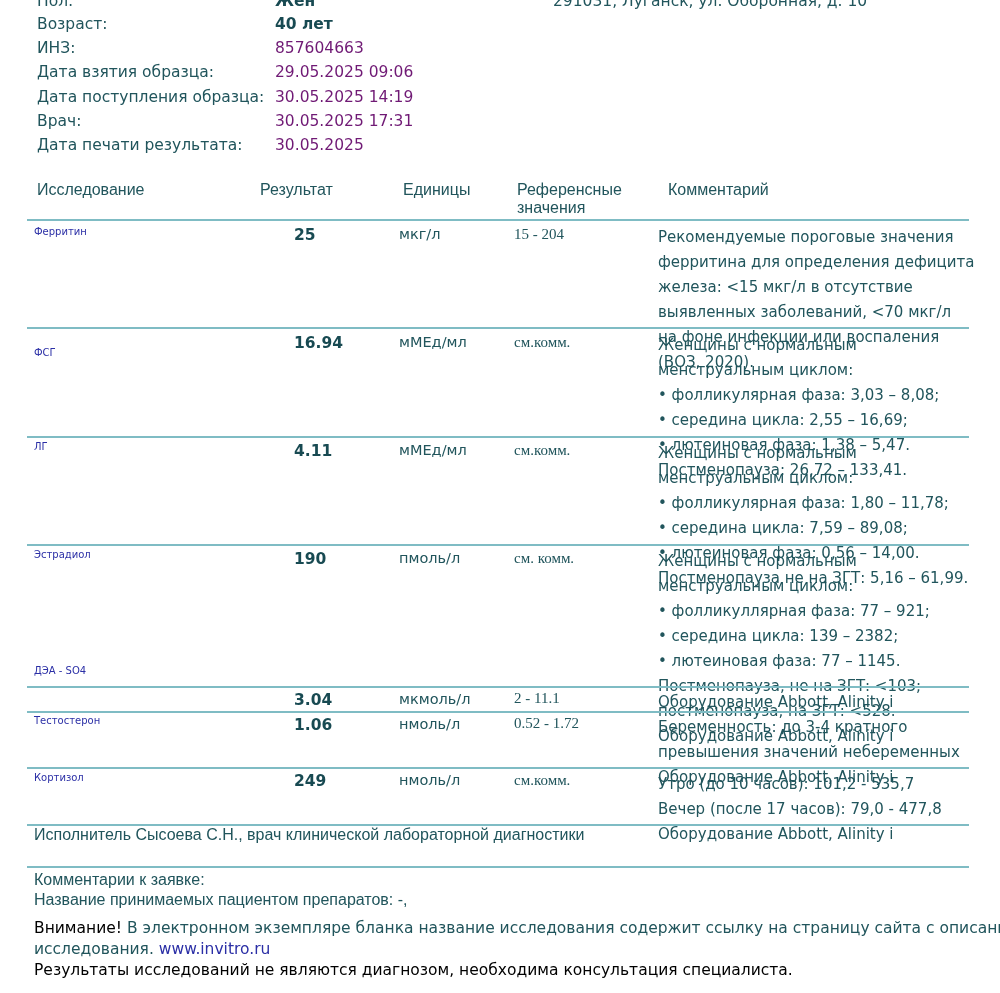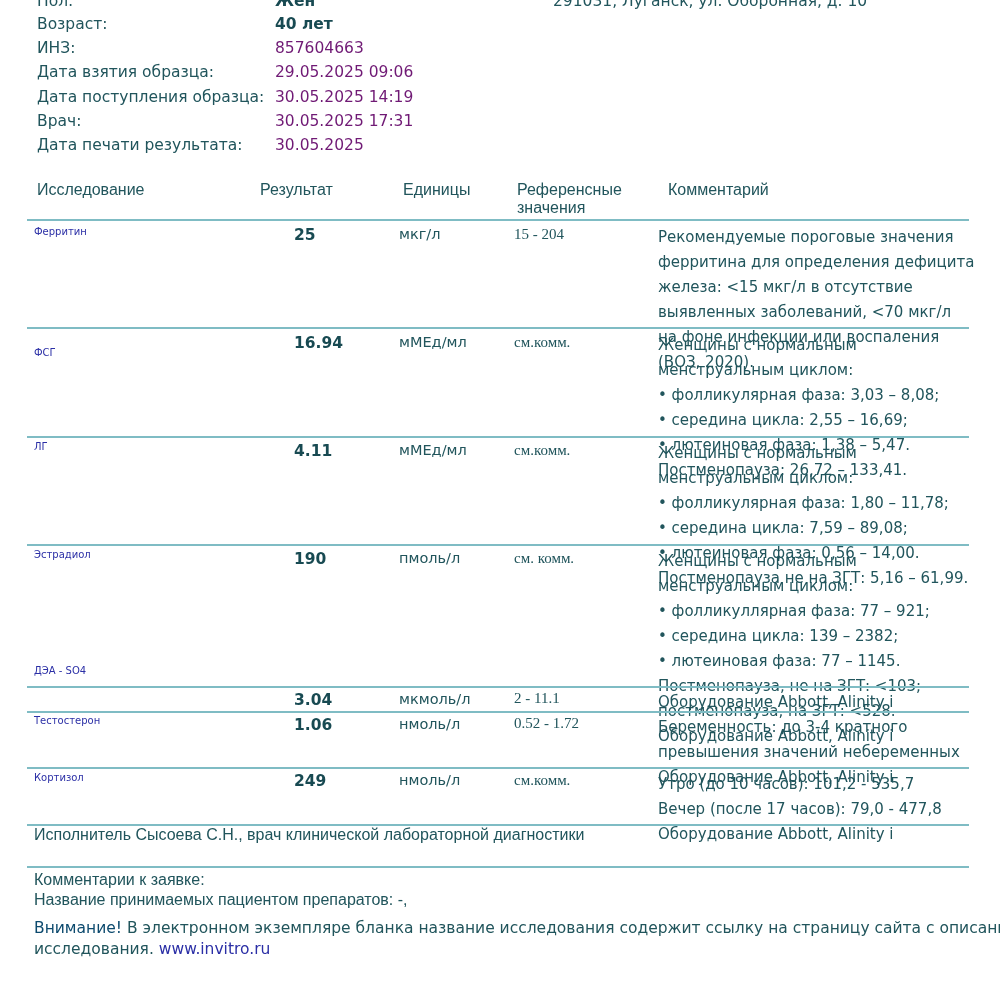--- a/index.html
+++ b/index.html
@@ -16,21 +16,21 @@
   
   .th { position: absolute; top: 181px; font-family: Liberation Sans, sans-serif; font-size: 16px; color: #21555c; line-height: 18px; }
   .rule { position: absolute; left: 27px; width: 942px; height: 2px; background: #7fbcc4; }
   .row-name { position: absolute; left: 34px; font-size: 10px; color: #2b2fa6; font-family: "DejaVu Sans", sans-serif; }
   .row-result { position: absolute; left: 259px; font-size: 15.5px; font-weight: bold; color: #184a52; margin-left: 35px; }
   .row-unit { position: absolute; left: 399px; font-size: 14.5px; color: #21555c; }
   .row-ref { position: absolute; left: 514px; font-size: 15px; color: #21555c; font-family: Liberation Serif, serif; }
   .row-comment { position: absolute; left: 658px; font-size: 15px; color: #21555c; line-height: 25px; white-space: pre; }
 
   .footer-text { position: absolute; left: 34px; font-family: "Liberation Sans", sans-serif; font-size: 16px; color: #21555c; white-space: nowrap; }
-  .orange { color: #0c4a6e; }
+  .orange { color: #000000; }
   .link { color: #2b2fa6; }
   .notice { position: absolute; left: 34px; font-size: 15.5px; color: #21555c; line-height: 21px; }
 </style>
 </head>
 <body>
 
 <div>
   <div class="address">291031, Луганск, ул. Оборонная, д. 10</div>
 
   <div class="hdr-label" style="top:-8px">Пол:</div>
@@ -159,14 +159,15 @@
 
 <div>
   <div class="footer-text" style="top:826px">Исполнитель Сысоева С.Н., врач клинической лабораторной диагностики</div>
   <div class="rule" style="top:866px"></div>
   <div class="footer-text" style="top:871px">Комментарии к заявке:</div>
   <div class="footer-text" style="top:891px">Название принимаемых пациентом препаратов: -,</div>
 
   <div class="notice" style="top:918px; white-space:nowrap">
     <span class="orange">Внимание!</span><span> В электронном экземпляре бланка название исследования содержит ссылку на страницу сайта с описанием</span><br>
     <span>исследования. </span><a class="link">www.invitro.ru</a><br>
+    <span class="orange">Результаты исследований не являются диагнозом, необходима консультация специалиста.</span>
   </div>
 </div>
 
 </body></html>

